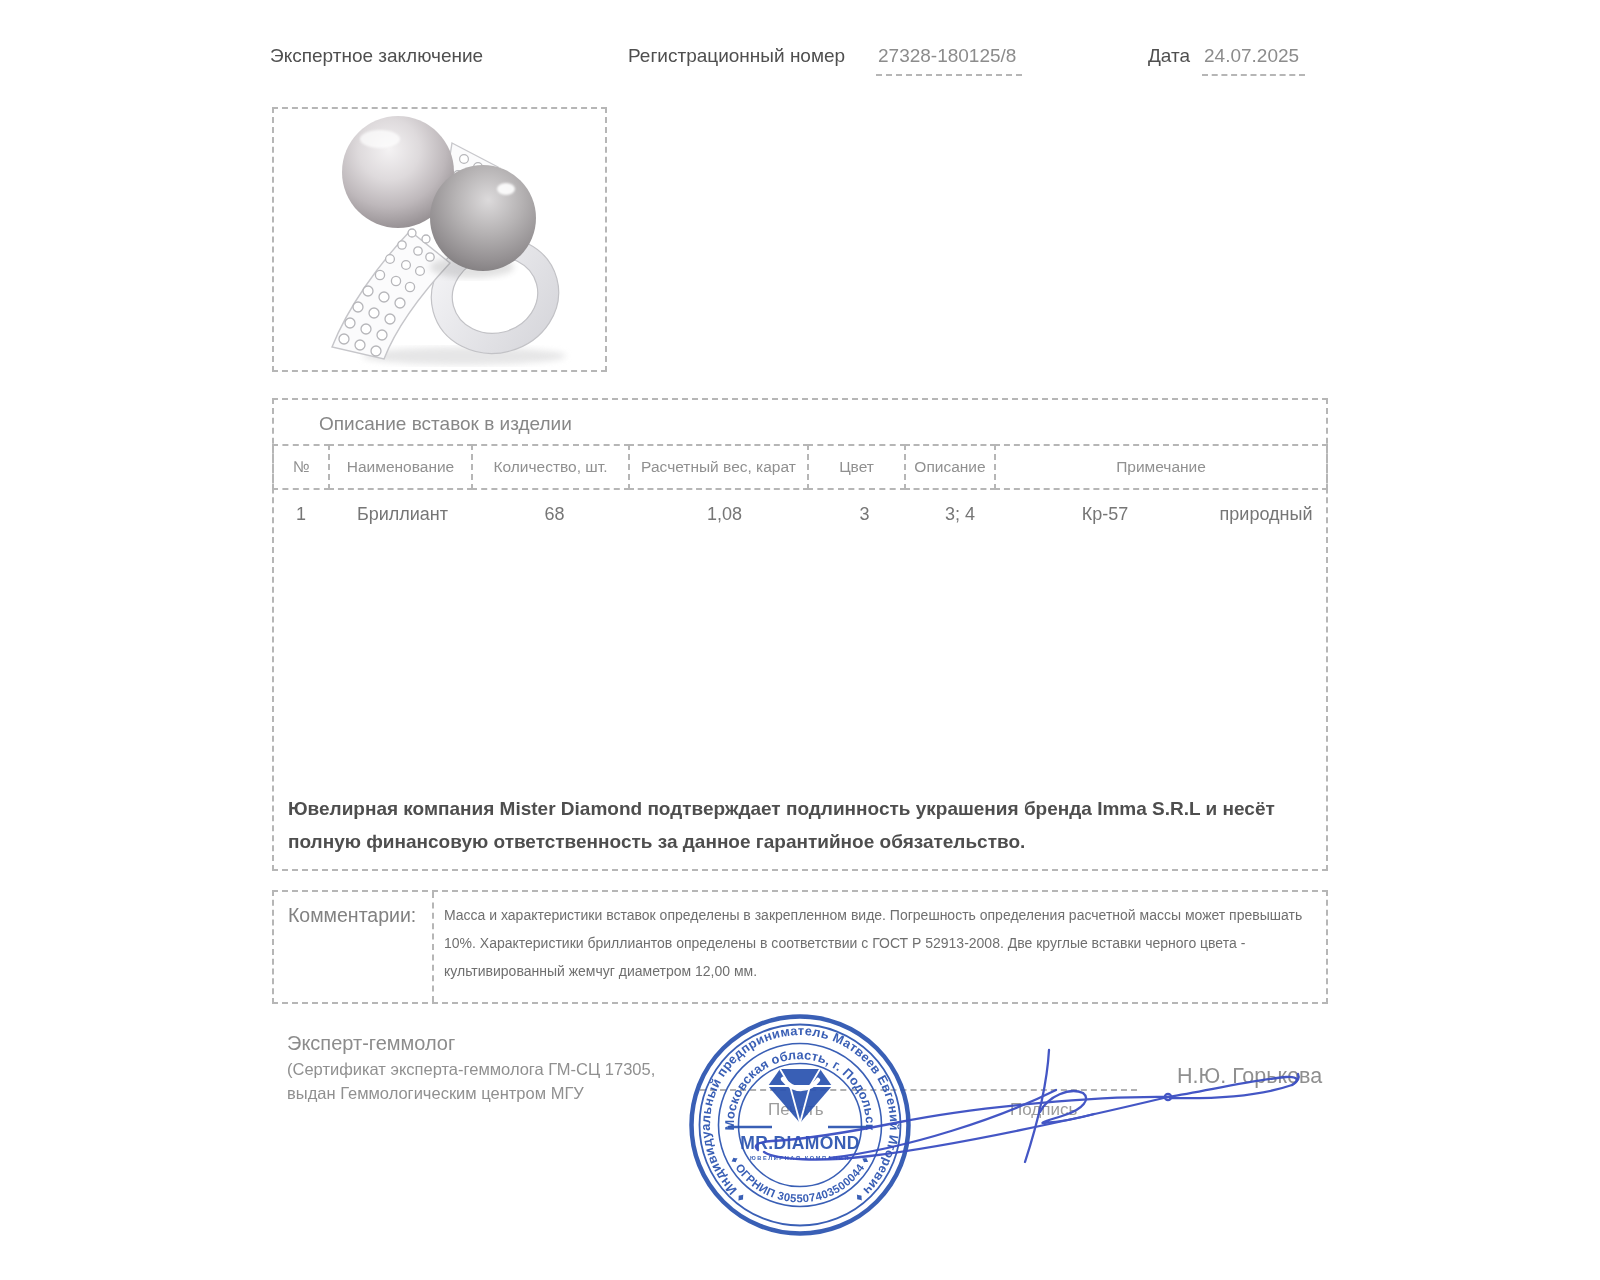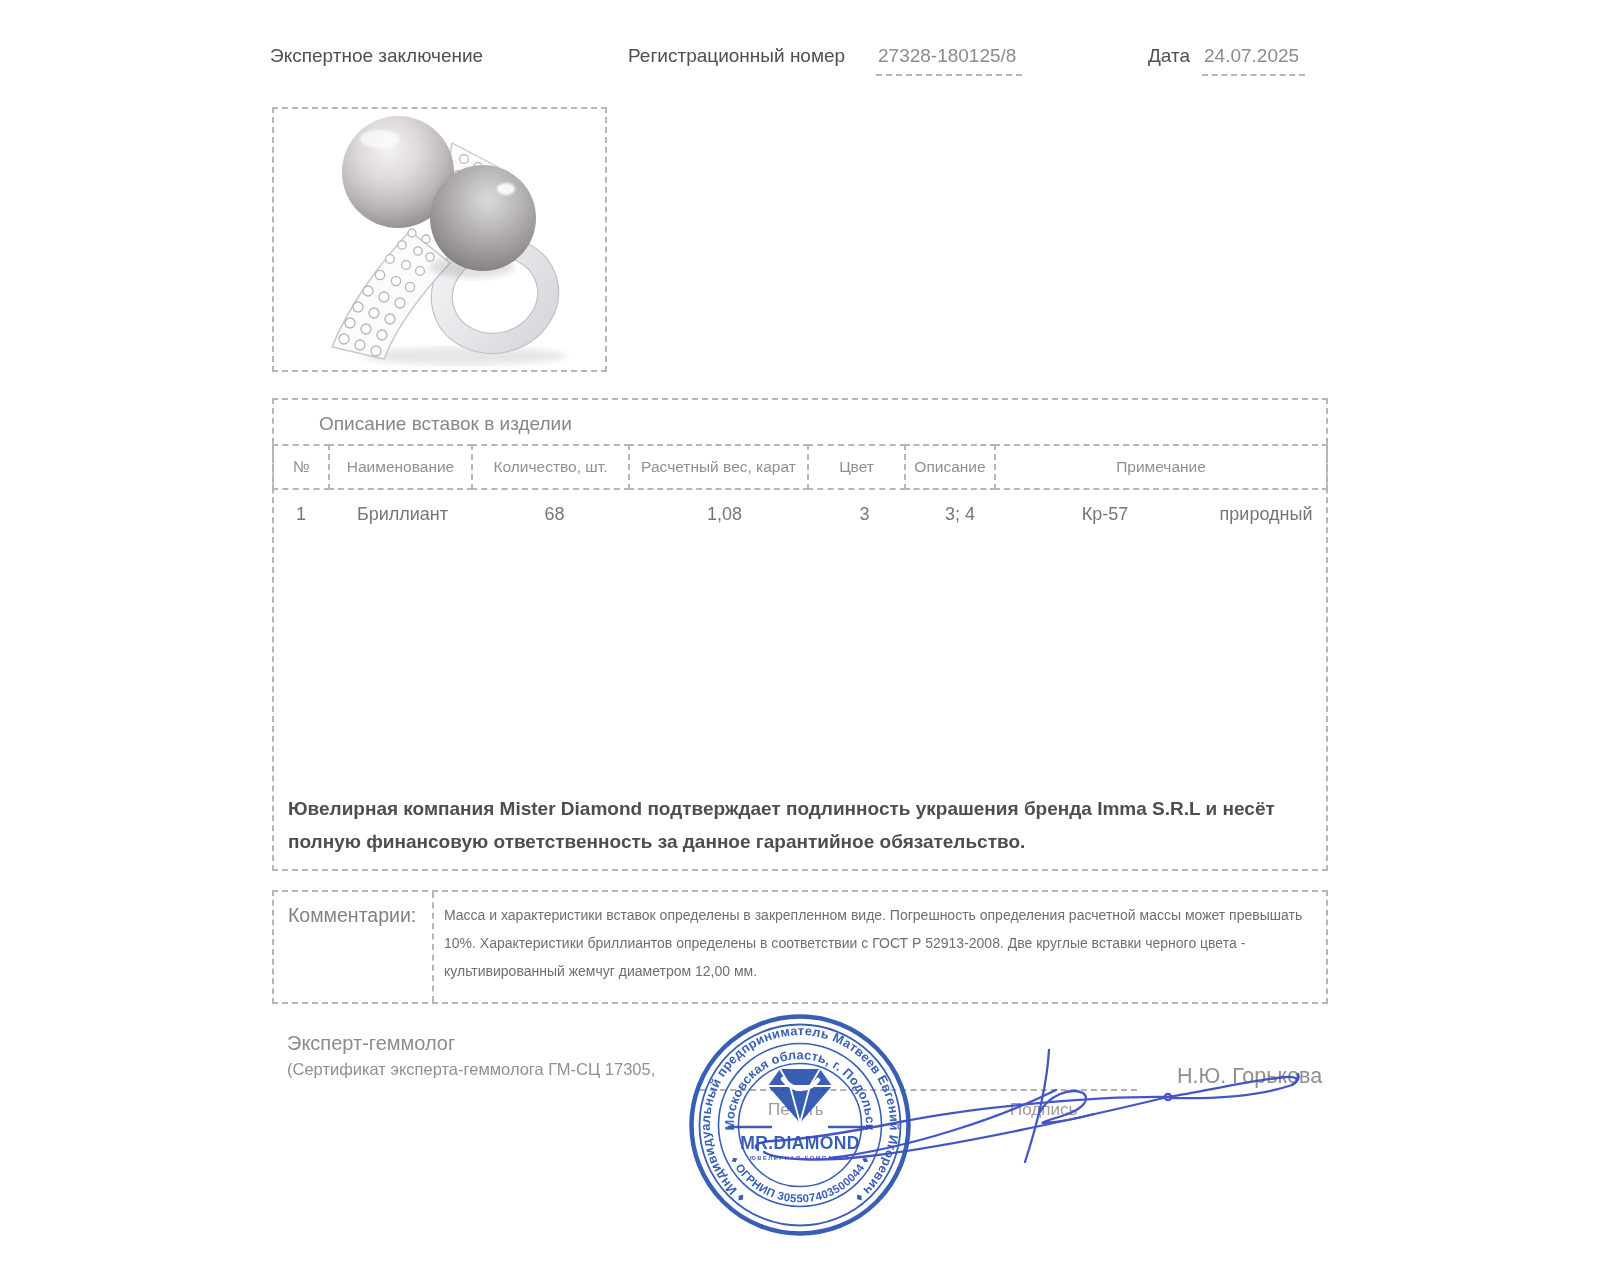--- a/index.html
+++ b/index.html
@@ -161,20 +161,21 @@
 
   <div class="abs dashed" style="left:272px;top:890px;width:1052px;height:110px;">
     <div class="abs" style="left:158px;top:0;bottom:0;border-left:2px dashed #b6b6b6;"></div>
     <div class="abs com-label" style="left:14px;top:12px;">Комментарии:</div>
     <div class="abs com-text" style="left:170px;top:9px;right:16px;">Масса и характеристики вставок определены в закрепленном виде. Погрешность определения расчетной массы может превышать 10%. Характеристики бриллиантов определены в соответствии с ГОСТ Р 52913-2008. Две круглые вставки черного цвета - культивированный жемчуг диаметром 12,00 мм.</div>
   </div>
 
   <div class="abs exp-title" style="left:287px;top:1032px;">Эксперт-геммолог</div>
   <div class="abs exp-cert" style="left:287px;top:1057px;">
     <div>(Сертификат эксперта-геммолога ГМ-СЦ 17305,</div>
+    <div>выдан Геммологическим центром МГУ</div>
   </div>
 
   <div class="abs label-line" style="left:700px;top:1089px;width:437px;"></div>
   <div class="abs sig-label" style="left:768px;top:1100px;">Печать</div>
   <div class="abs sig-label" style="left:1010px;top:1100px;">Подпись</div>
   <div class="abs exp-name" style="left:1177px;top:1064px;">Н.Ю. Горькова</div>
 
   <svg class="abs" style="left:688px;top:1013px;z-index:2;" width="224" height="224" viewBox="0 0 224 224">
     <defs>
       <path id="arcOuter" d="M 59.1,184.8 A 90,90 0 1 1 164.9,184.8" fill="none"></path>

